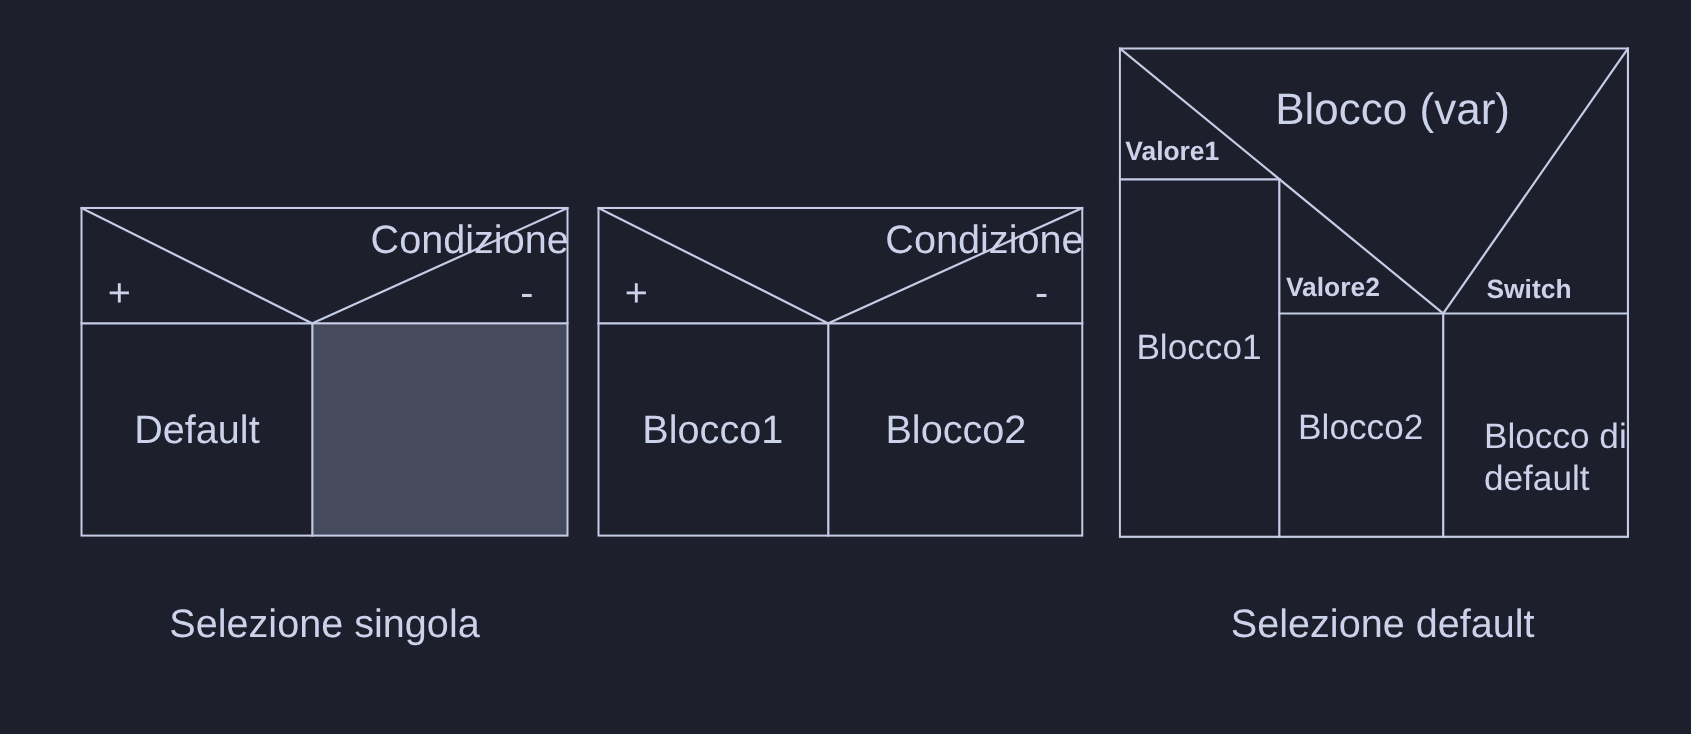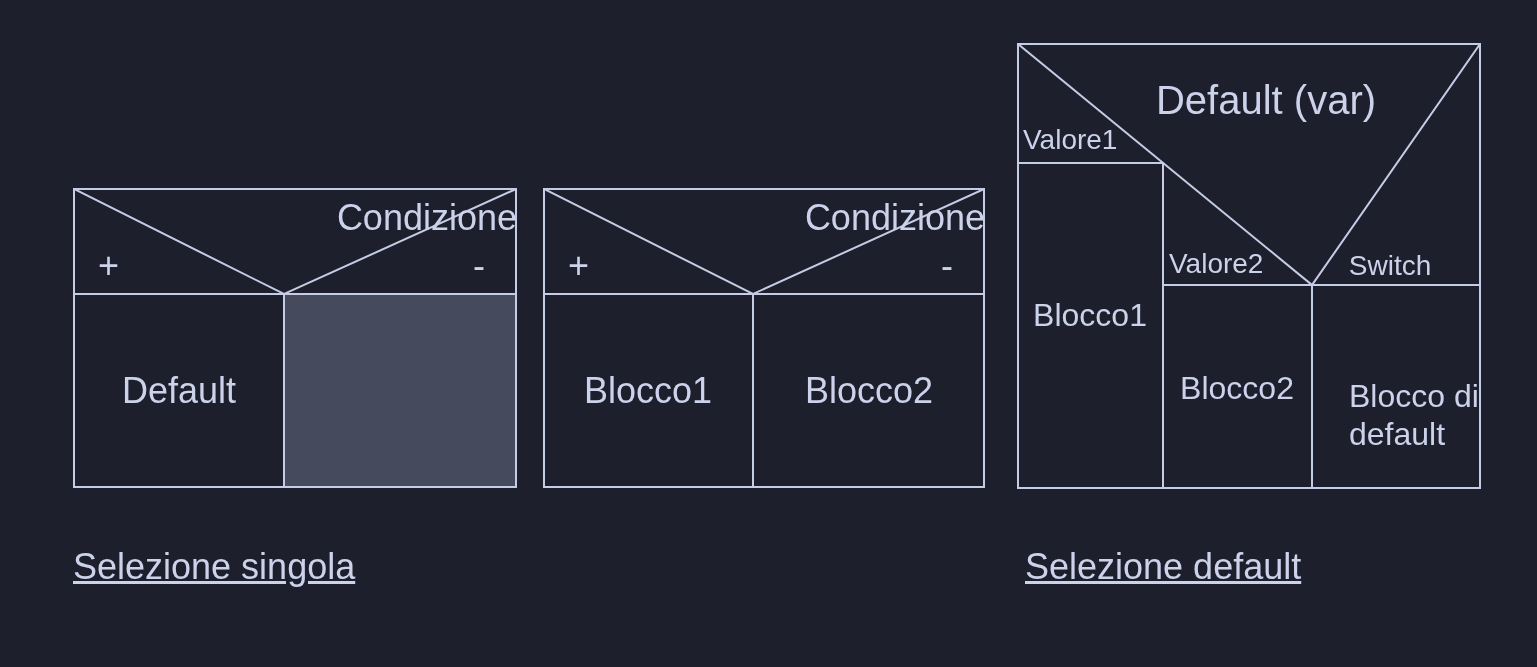--- a/index.html
+++ b/index.html
@@ -23,32 +23,32 @@
   .plus  { left:25px; top:57px; }
   .minus { right:32px; top:57px; }
   .blockc { transform:translate(-50%,-50%); }
   #d1 .b-true  { left:106px; top:203px; }
   #d2 .b-true  { left:105px; top:203px; }
   #d2 .b-false { left:326px; top:203px; }
 
   
   #d3 { left:1017px; top:43px; width:464px; height:446px; }
   #d3 .switch  { left:249px; top:34px; transform:translateX(-50%); font-size:40px; }
-  #d3 .val     { font-size:28px; }
+  #d3 .val     { font-size:24px;font-weight:bold; }
   #d3 .v1      { left:6px;  top:81px; }
   #d3 .v2      { left:152px; top:205px; }
   #d3 .vdef    { left:373px; top:207px; transform:translateX(-50%); }
   #d3 .blk     { font-size:32px; }
   #d3 .blk1    { left:73px;  top:273px; transform:translate(-50%,-50%); }
   #d3 .blk2    { left:220px; top:346px; transform:translate(-50%,-50%); }
   #d3 .blkdef  { left:332px; top:349px; transform:translateY(-50%);
                  white-space:normal; width:145px; line-height:1.18;margin-top:24px; }
 
   
-  .caption { position:absolute; top:546px; font-size:36px;text-decoration:underline; }
+  .caption { position:absolute; top:546px; text-align:center; font-size:36px; }
   #c1 { left:73px;  width:444px; }
   #c2 { left:543px; width:442px; }
   #c3 { left:1025px; width:464px; }
 </style>
 </head>
 <body>
 
 <div class="stage">
 
   <figure class="diagram" id="d1">
@@ -84,21 +84,21 @@
   <figure class="diagram" id="d3">
     <svg viewBox="0 0 464 446" aria-hidden="true">
       <rect class="frame" x="1" y="1" width="462" height="444"></rect>
       <line x1="1" y1="1" x2="295" y2="242"></line>
       <line x1="463" y1="1" x2="295" y2="242"></line>
       <line x1="1" y1="120" x2="146" y2="120"></line>
       <line x1="146" y1="120" x2="146" y2="445"></line>
       <line x1="146" y1="242" x2="463" y2="242"></line>
       <line x1="295" y1="242" x2="295" y2="445"></line>
     </svg>
-    <span class="lbl switch">Default (var)</span>
+    <span class="lbl switch">Blocco (var)</span>
     <span class="lbl val v1">Valore1</span>
     <span class="lbl val v2">Valore2</span>
     <span class="lbl val vdef">Switch</span>
     <span class="lbl blk blk1">Blocco1</span>
     <span class="lbl blk blk2">Blocco2</span>
     <span class="lbl blk blkdef">Blocco di default</span>
   </figure>
 
   <div class="caption" id="c1">Selezione singola</div>
   <div class="caption" id="c3">Selezione default</div>

